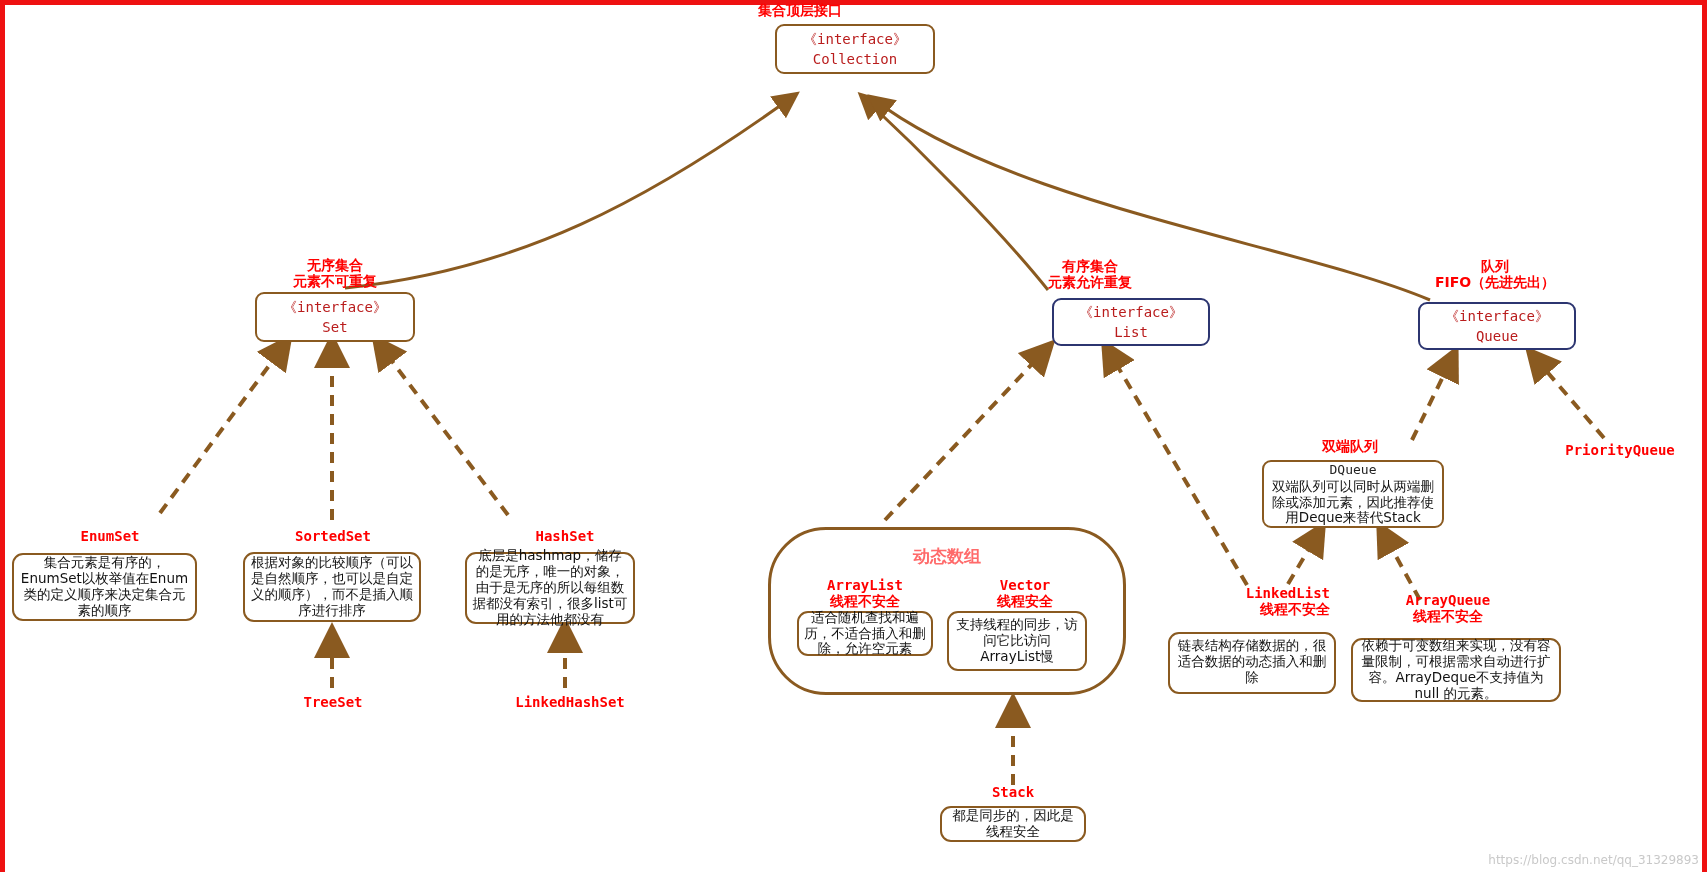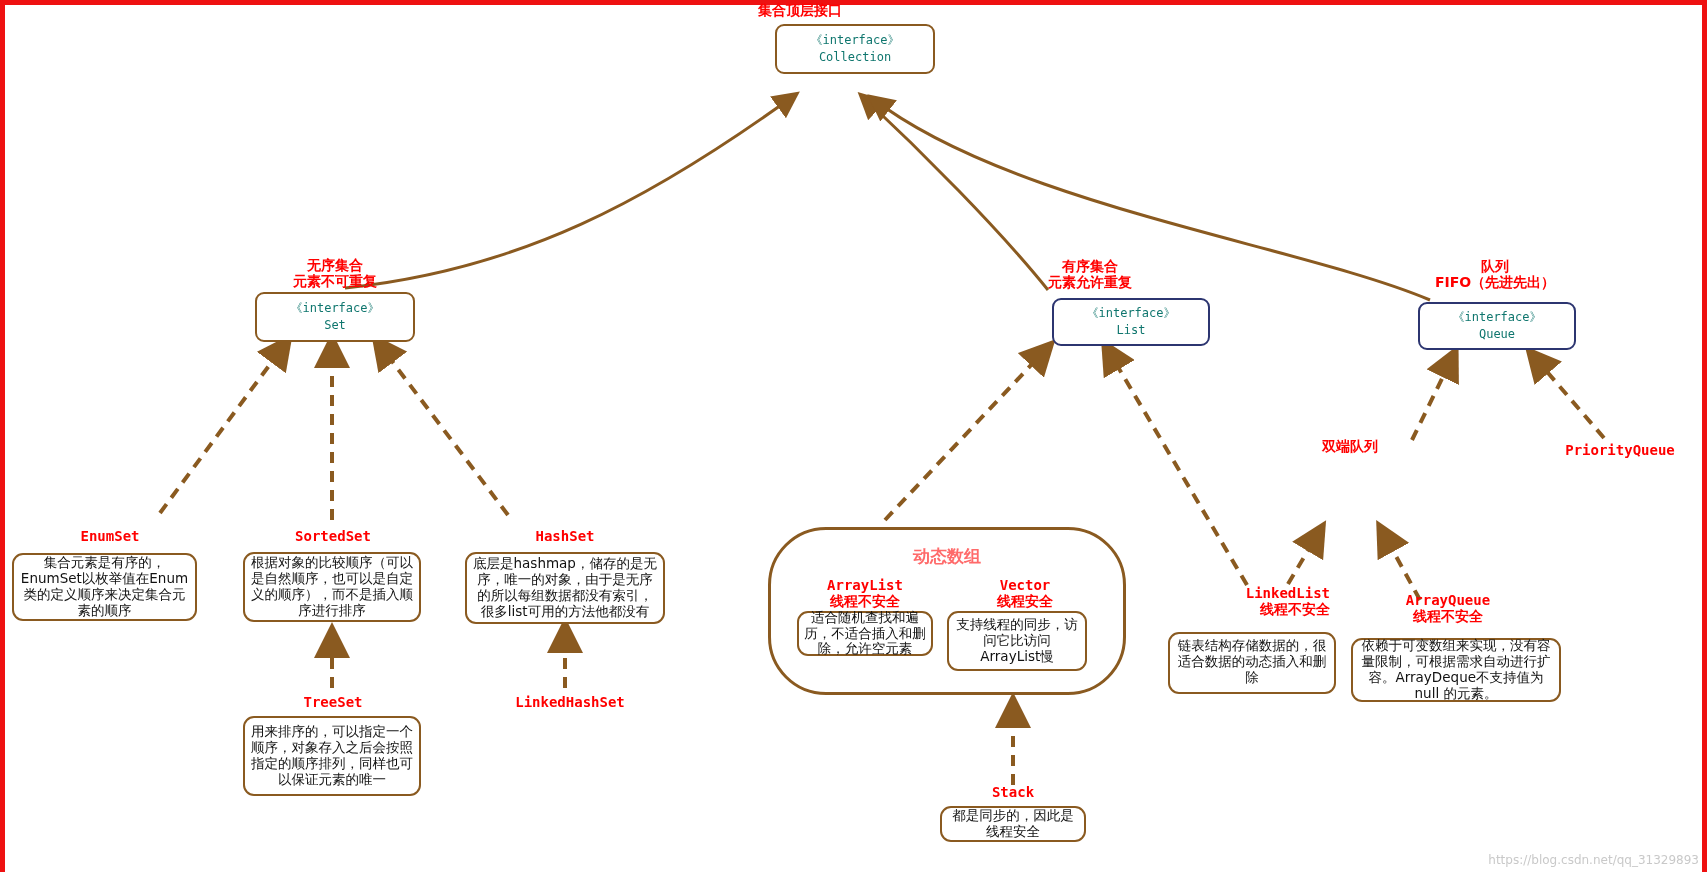--- a/index.html
+++ b/index.html
@@ -50,22 +50,22 @@
     border-radius: 9px;
     background: #ffffff;
     display: flex;
     flex-direction: column;
     align-items: center;
     justify-content: center;
     text-align: center;
   }
   .iface {
     font-family: "DejaVu Sans Mono", "Liberation Mono", monospace;
-    font-size: 12px;
-    color: #0f766e;
+    font-size: 14px;
+    color: #b91c1c;
     line-height: 1.45;
     white-space: nowrap;
   }
 
   
   .node.navy { border-color: #2c3570; }
 
   
   .caption {
     position: absolute;
@@ -222,28 +222,25 @@
   <div class="note" style="left:12px; top:553px; width:185px; height:68px;">
     <span>集合元素是有序的，EnumSet以枚举值在Enum类的定义顺序来决定集合元素的顺序</span>
   </div>
 
   <div class="caption mono" style="left:258px; top:528px; width:150px;">SortedSet</div>
   <div class="note" style="left:243px; top:552px; width:178px; height:70px;">
     <span>根据对象的比较顺序（可以是自然顺序，也可以是自定义的顺序），而不是插入顺序进行排序</span>
   </div>
 
   <div class="caption mono" style="left:490px; top:528px; width:150px;">HashSet</div>
-  <div class="note" style="left:465px; top:552px; width:200px; height:72px;">
+  <div class="note" style="left:465px; top:552px; width:170px; height:72px;">
     <span>底层是hashmap，储存的是无序，唯一的对象，由于是无序的所以每组数据都没有索引，很多list可用的方法他都没有</span>
   </div>
 
   <div class="caption mono" style="left:258px; top:694px; width:150px;">TreeSet</div>
-  <div class="note" style="left:243px; top:716px; width:178px; height:80px;">
-    <span>用来排序的，可以指定一个顺序，对象存入之后会按照指定的顺序排列，同样也可以保证元素的唯一</span>
-  </div>
 
   <div class="caption mono" style="left:490px; top:694px; width:160px;">LinkedHashSet</div>
 
   <div class="group-capsule" style="left:768px; top:527px; width:358px; height:168px;"></div>
   <div class="group-title" style="left:768px; top:545px; width:358px;">动态数组</div>
 
   <div class="caption mono" style="left:795px; top:577px; width:140px;">ArrayList
 线程不安全</div>
   <div class="note" style="left:797px; top:611px; width:136px; height:45px;">
     <span>适合随机查找和遍历，不适合插入和删除，允许空元素</span>
@@ -260,20 +257,24 @@
     <span>都是同步的，因此是线程安全</span>
   </div>
 
   <div class="caption mono" style="left:1180px; top:585px; width:150px;text-align:right;">LinkedList
 线程不安全</div>
   <div class="note" style="left:1168px; top:632px; width:168px; height:62px;font-family:Liberation Mono, monospace;">
     <span>链表结构存储数据的，很适合数据的动态插入和删除</span>
   </div>
 
   <div class="caption zh" style="left:1275px; top:438px; width:150px;">双端队列</div>
+  <div class="node" style="left:1262px; top:460px; width:182px; height:68px; padding:2px 6px;">
+    <div class="dq-title">DQueue</div>
+    <div class="dq-body">双端队列可以同时从两端删除或添加元素，因此推荐使用Deque来替代Stack</div>
+  </div>
 
   <div class="caption mono" style="left:1368px; top:592px; width:160px;">ArrayQueue
 线程不安全</div>
   <div class="note" style="left:1351px; top:638px; width:210px; height:64px;">
     <span>依赖于可变数组来实现，没有容量限制，可根据需求自动进行扩容。ArrayDeque不支持值为 null 的元素。</span>
   </div>
 
   <div class="caption mono" style="left:1540px; top:442px; width:160px;">PriorityQueue</div>
 
   <div class="watermark">https://blog.csdn.net/qq_31329893</div>

